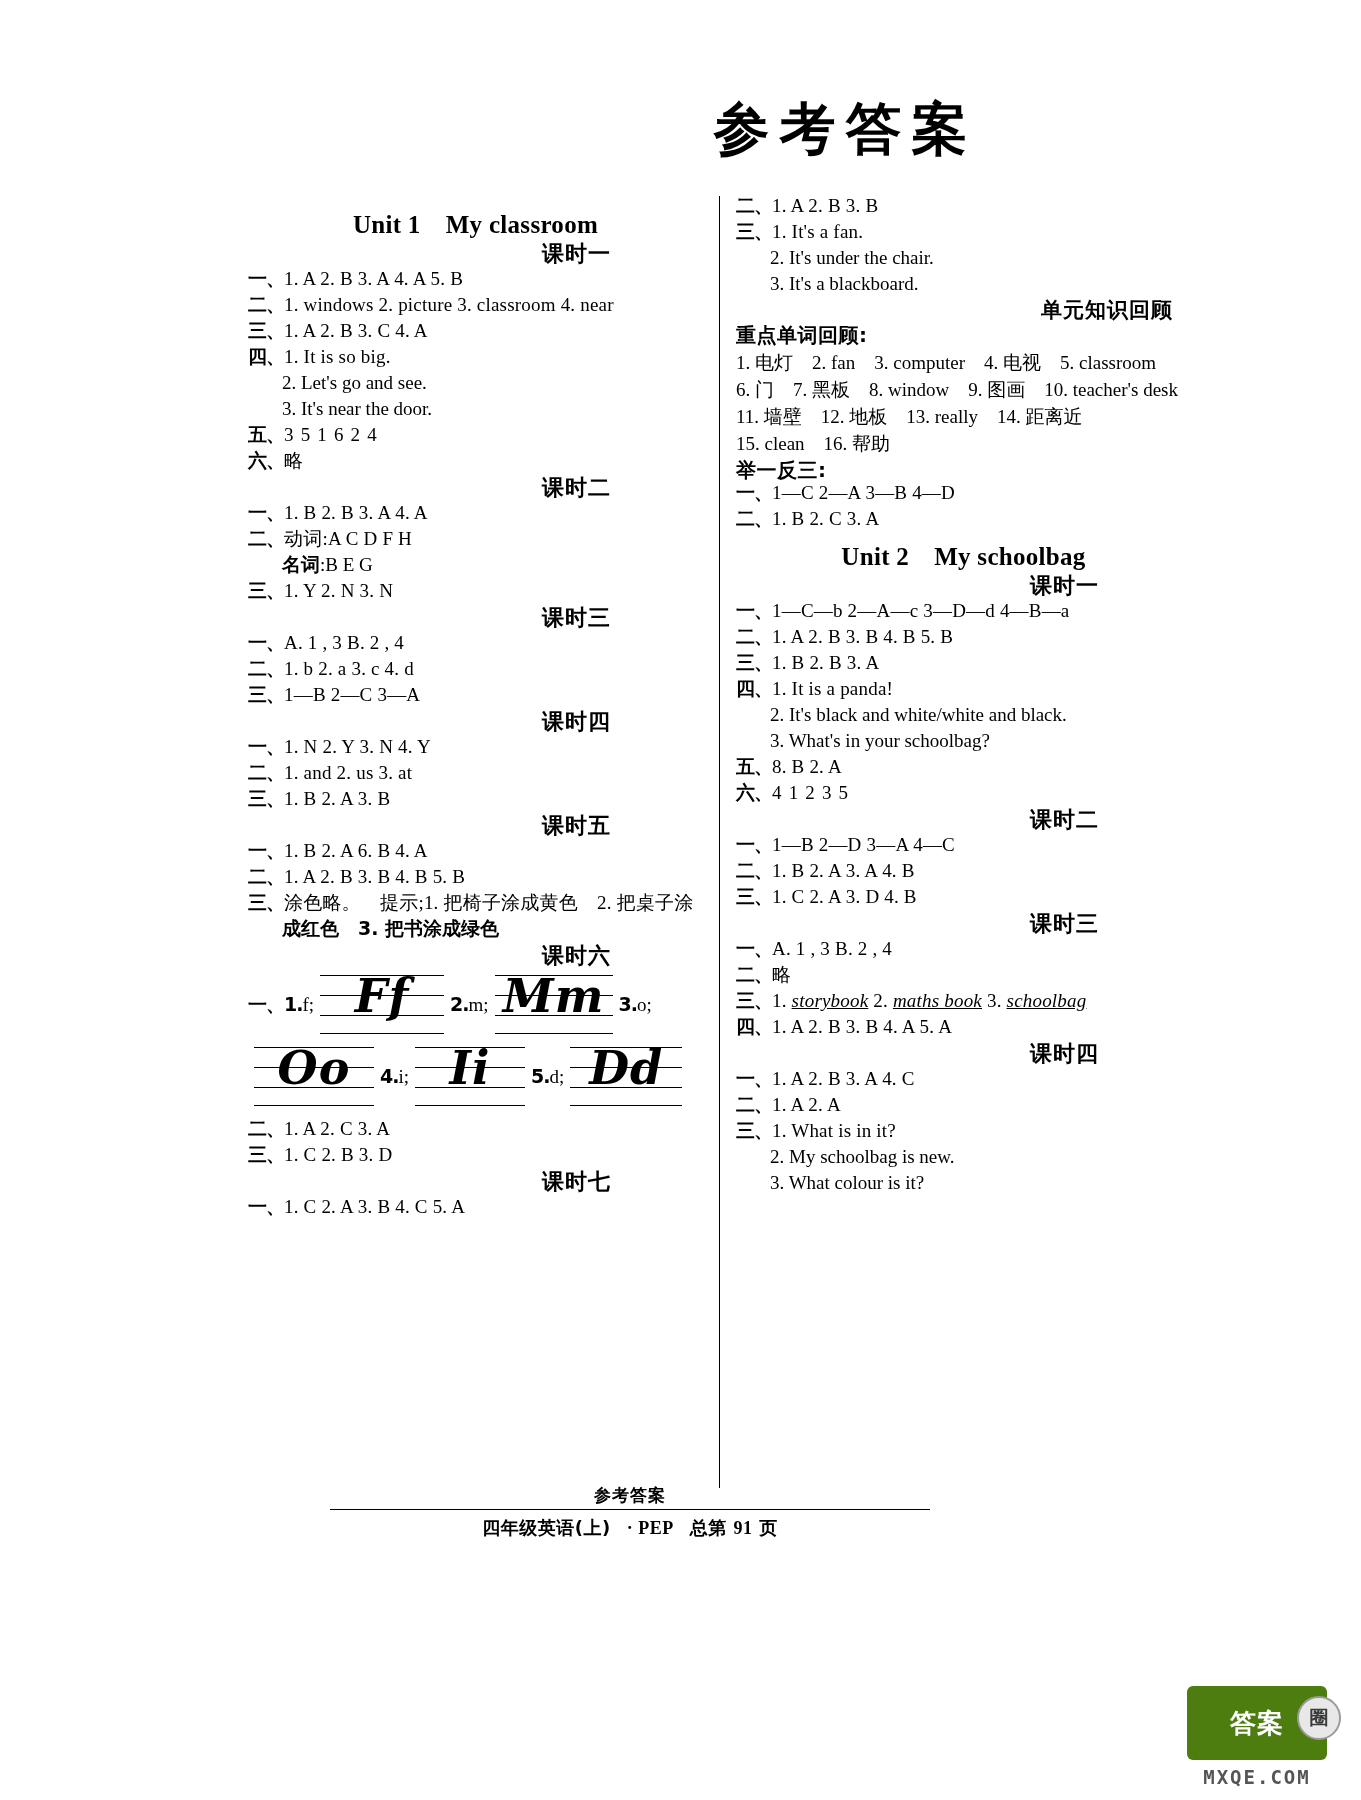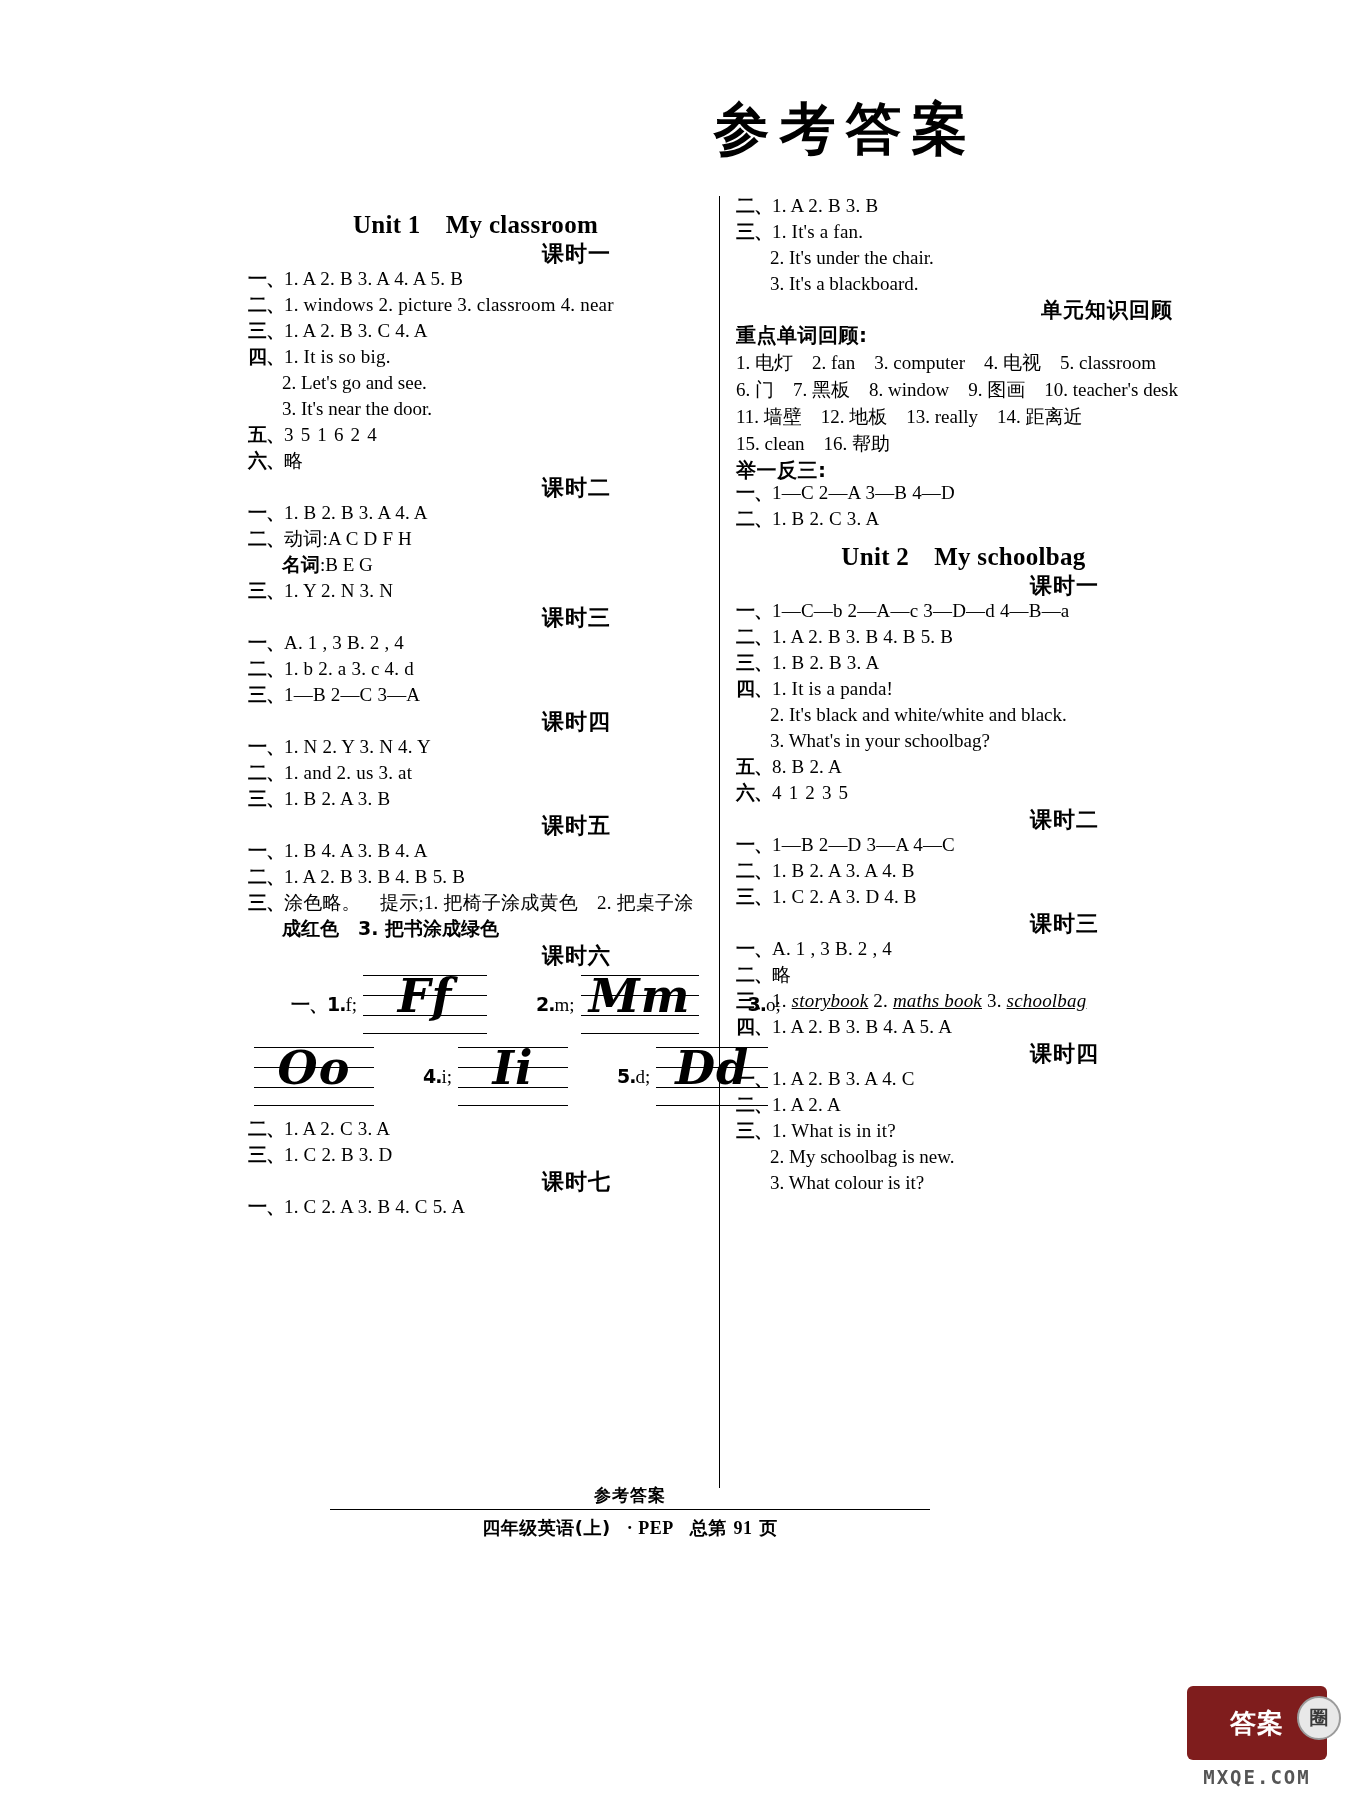--- a/index.html
+++ b/index.html
@@ -147,21 +147,20 @@
     white-space: nowrap;
   }
   .hw-label {
     font-size: 19px;
     flex: 0 0 auto;
   }
   .hw-label .num {
     font-family: "DejaVu Sans", sans-serif;
     font-weight: 700;
     letter-spacing: -1px;
-    margin-left: 43px;
   }
   .stave {
     position: relative;
     flex: 0 0 auto;
     height: 66px;
     margin: 0 6px;
   }
   .stave .ln {
     position: absolute;
     left: 0; right: 0;
@@ -231,21 +230,21 @@
     right: 6px;
     bottom: 6px;
     width: 168px;
     height: 108px;
   }
   .wm-box {
     position: absolute;
     left: 0; top: 0;
     width: 140px;
     height: 74px;
-    background: #7f1d1d;
+    background: #4d7c0f;
     border-radius: 6px;
     display: flex;
     align-items: center;
     justify-content: center;
   }
   .wm-box span {
     color: #fff;
     font-family: "DejaVu Sans", sans-serif;
     font-weight: 700;
     font-size: 26px;
@@ -365,21 +364,21 @@
           <span class="body">1. and   2. us   3. at</span>
         </div>
       <div class="ans">
           <span class="num">三、</span>
           <span class="body">1. B   2. A   3. B</span>
         </div>
 
       <div class="lesson-head">课时五</div>
       <div class="ans">
           <span class="num">一、</span>
-          <span class="body">1. B   4. A   3. B   4. A</span>
+          <span class="body">1. B   2. A   6. B   4. A</span>
         </div>
       <div class="ans">
           <span class="num">二、</span>
           <span class="body">1. A   2. B   3. B   4. B   5. B</span>
         </div>
       <div class="ans">
           <span class="num">三、</span>
           <span class="body cn">涂色略。　提示;1. 把椅子涂成黄色　2. 把桌子涂</span>
         </div>
       <div class="cont-cn">成红色　3. 把书涂成绿色</div>

